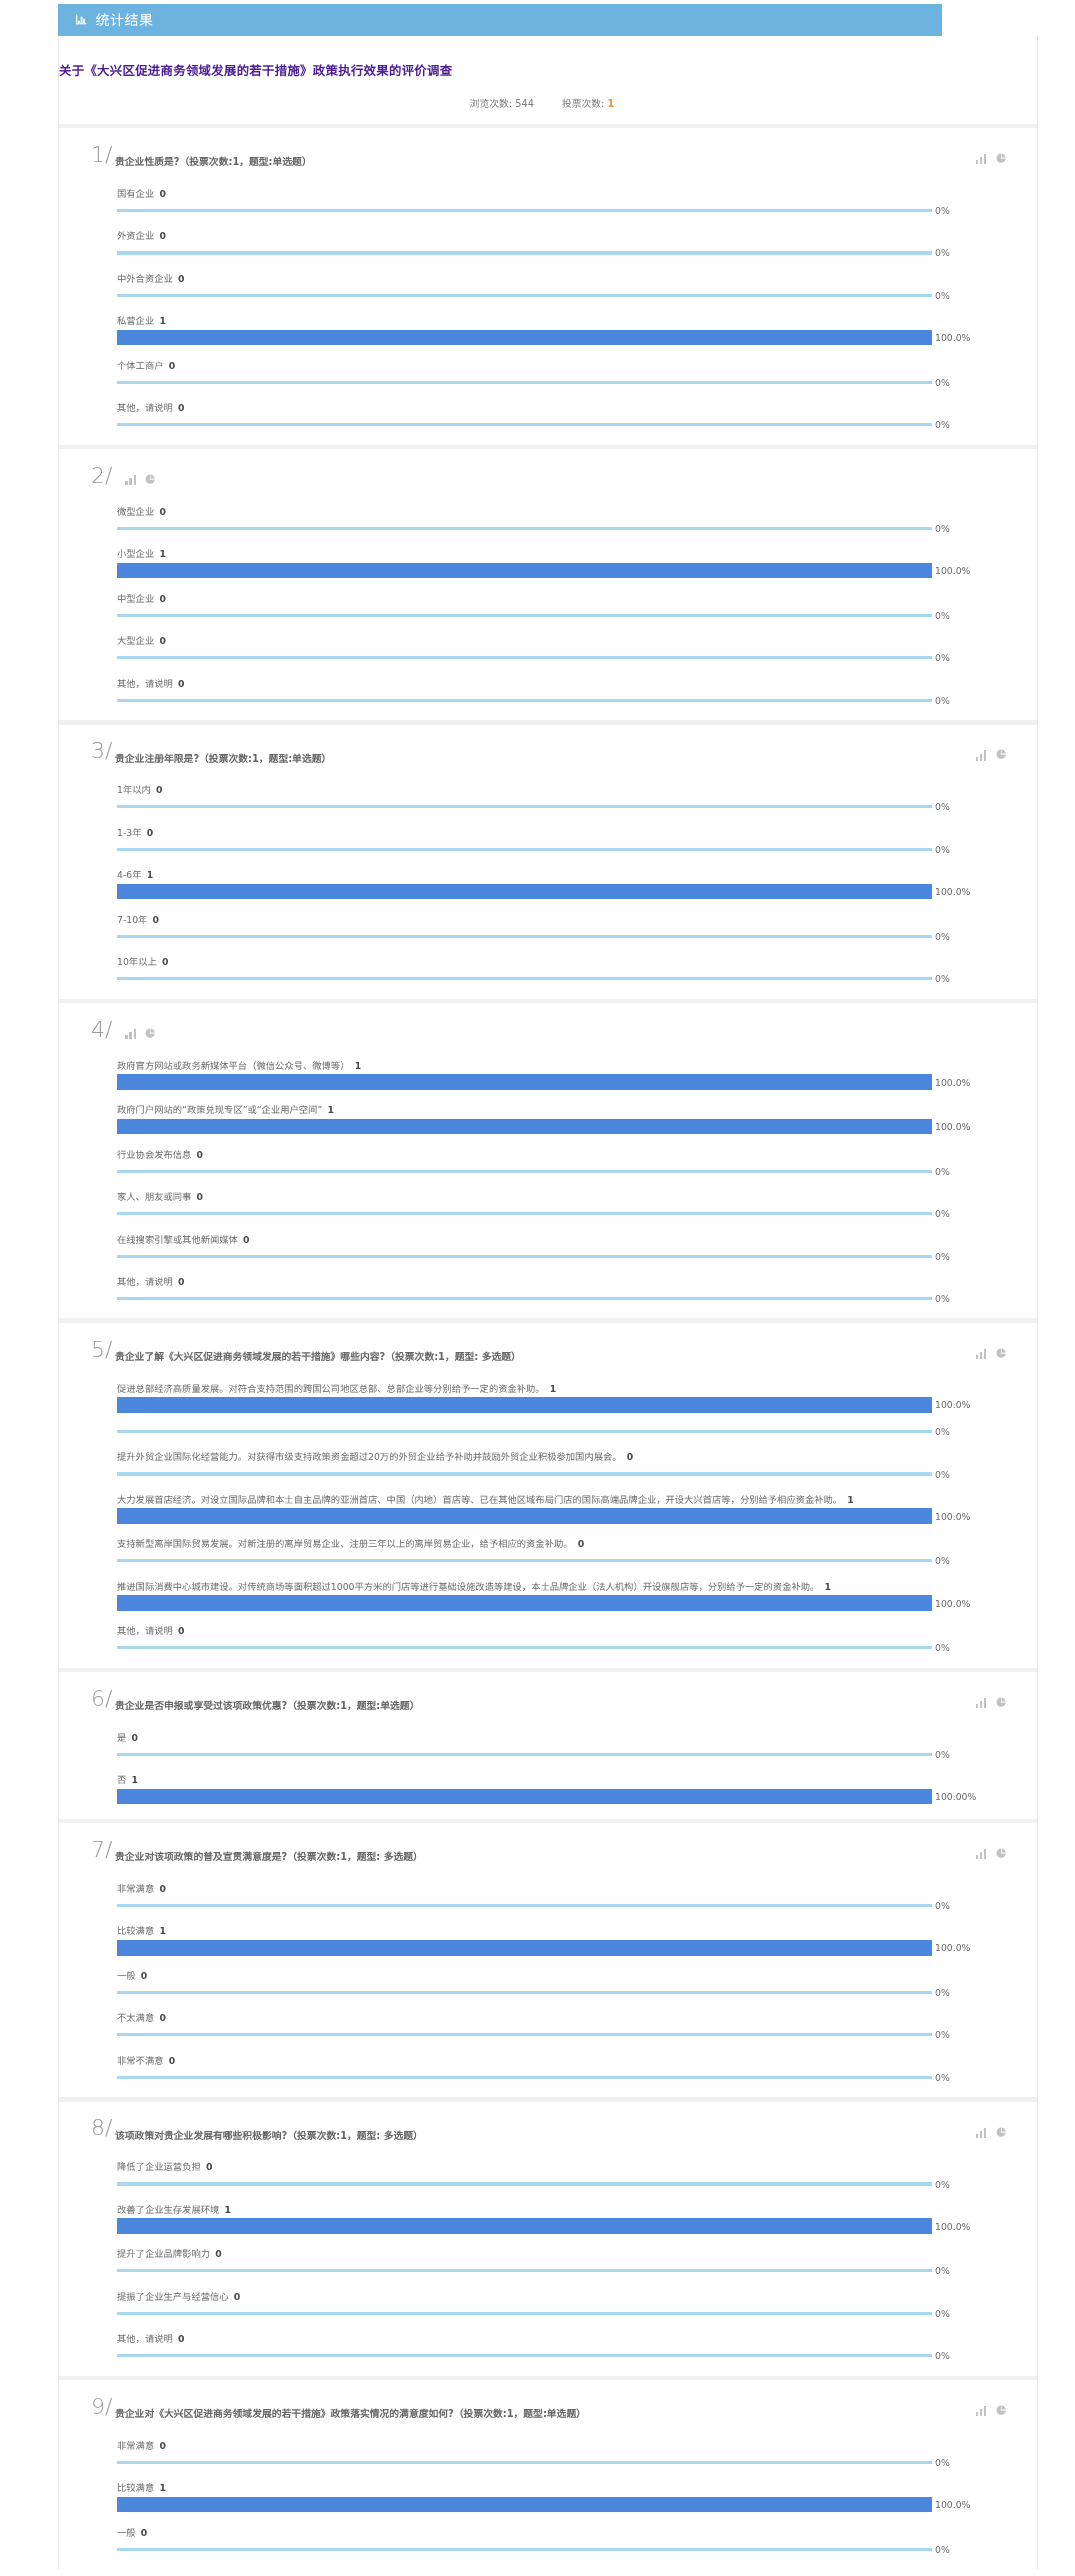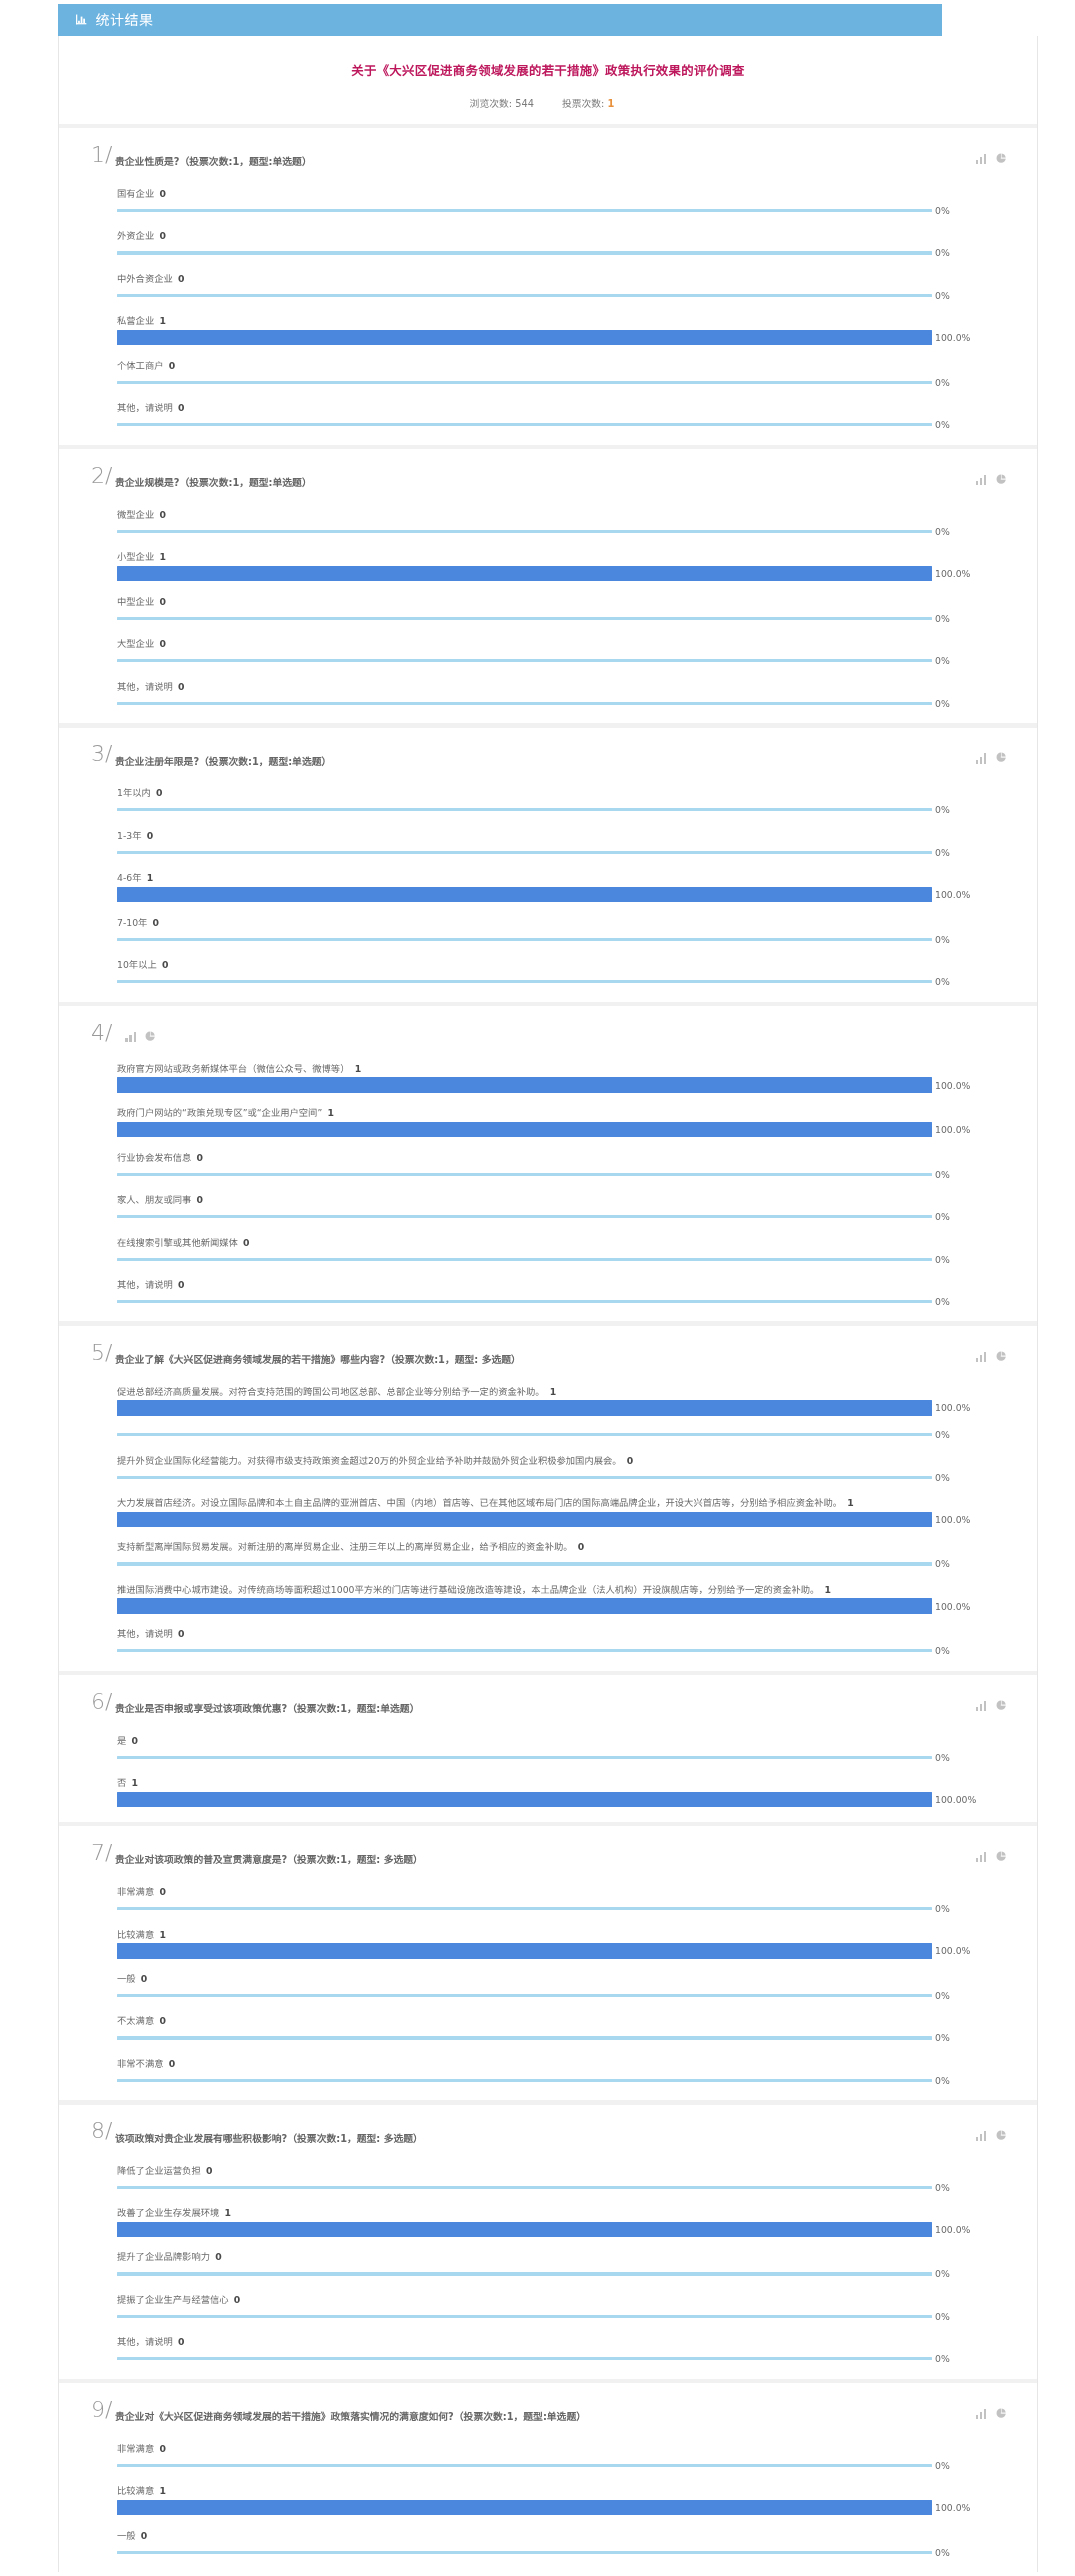--- a/index.html
+++ b/index.html
@@ -46,22 +46,22 @@
   .survey-head {
     margin-left: 58px;
     width: 980px;
     background: #ffffff;
     border-left: 0.5px solid #e6e6e6;
     border-right: 0.5px solid #e6e6e6;
     box-sizing: border-box;
     padding: 15.5px 0 0 0;
   }
   .survey-title {
-    text-align: center;
-    color: #be185d;
+    text-align: left;
+    color: #4c1d95;
     font-weight: bold;
     font-size: 12.4px;
     letter-spacing: 0.3px;
     padding: 9.3px 0 17.5px 0;
   }
   .survey-meta {
     display: flex;
     justify-content: center;
     align-items: center;
     padding: 0 40px 13.4px 0;
@@ -295,21 +295,20 @@
               </div>
               <div class="pct">0%</div>
             </div>
           </div>
         </div>
       </div>
       <div class="q-sep"></div>
       <div class="q-card">
         <div class="q-head">
           <div class="q-num">2/</div>
-          <div class="q-text">贵企业规模是?（投票次数:1，题型:单选题）</div>
           <div class="q-icons">
             <span class="icon-bar3">
               <i></i>
               <i></i>
               <i></i>
             </span>
             <span><svg width="10.3" height="10.3" viewBox="0 0 20 20" aria-hidden="true">
                 <path d="M10 10 L10 1 A9 9 0 1 0 19 10 Z" fill="#c2c2c2"></path>
                 <path d="M11 1.2 A8.8 8.8 0 0 1 18.8 9 L11 9 Z" fill="#c2c2c2"></path>
                 <rect x="9.2" y="9.2" width="10" height="1.6" fill="#ffffff"></rect>

